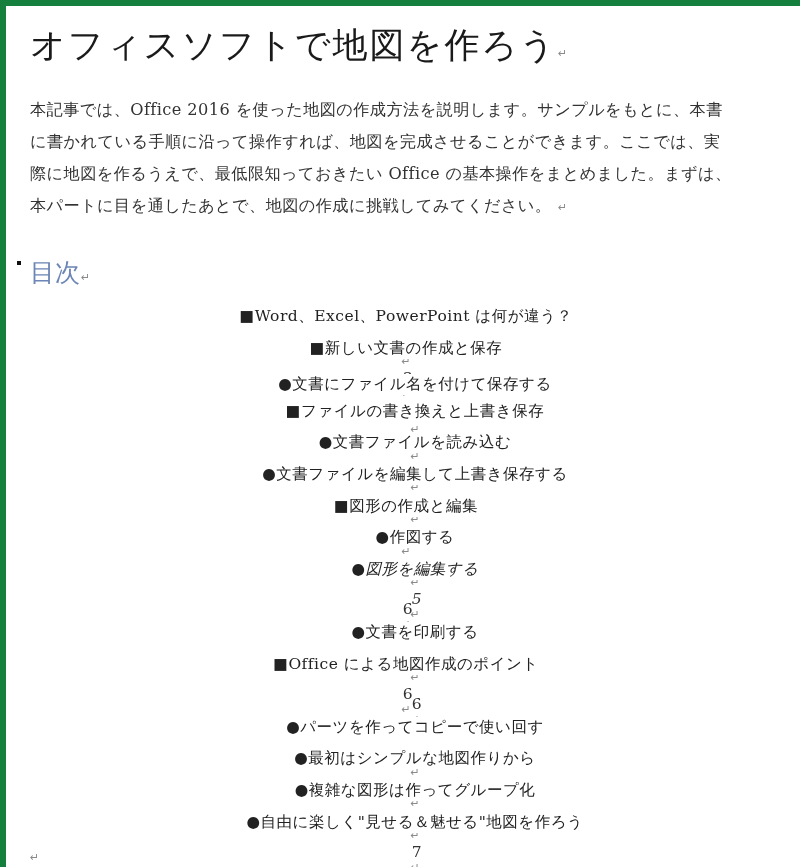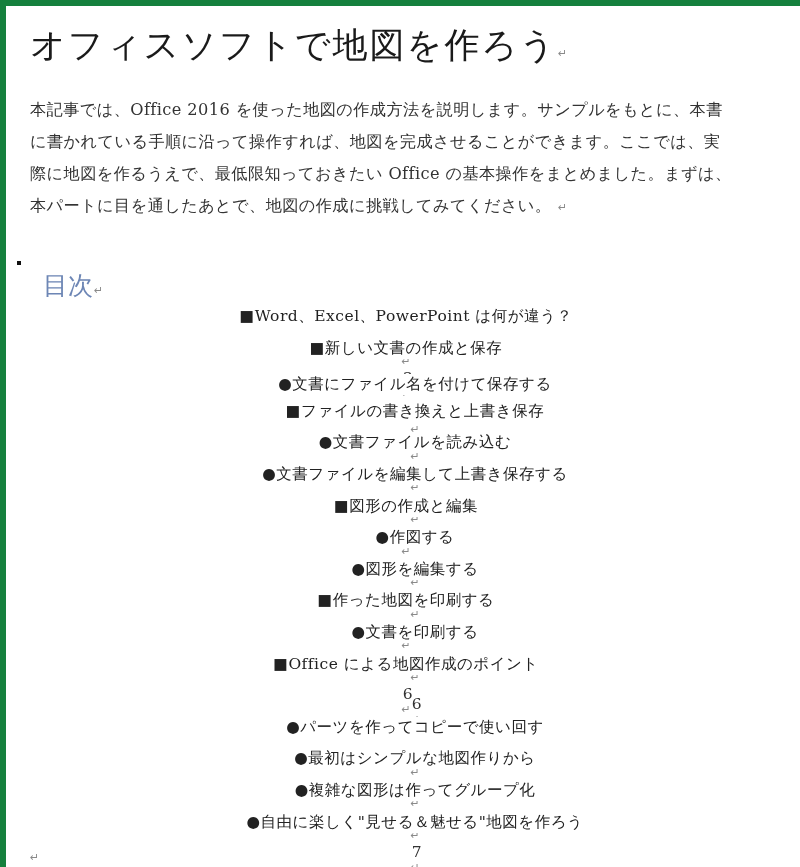--- a/index.html
+++ b/index.html
@@ -64,21 +64,21 @@
     height: 4px;
     background: #111;
   }
   .toc-heading {
     position: absolute;
     left: 24px;
     top: 250px;
     font-family: "DejaVu Sans", sans-serif;
     font-size: 25px;
     color: #6d86b5;
-    margin: 13px;
+    margin: 0;
     font-weight: normal;
   }
   .toc {
     position: absolute;
     left: 0;
     top: 300px;
     width: 800px;
   }
   .toc-row {
     position: absolute;
@@ -184,28 +184,27 @@
         <span class="leader"></span>
         <span class="page-num">5</span>
         <span class="pilcrow">↵</span>
       </div>
       <div class="toc-row" style="left: 42px; width: 736px; top: 221.2px;">
         <span class="label">●作図する</span>
         <span class="leader"></span>
         <span class="page-num">5</span>
         <span class="pilcrow">↵</span>
       </div>
-      <div class="toc-row" style="left: 42px; width: 736px; top: 252.8px;">
+      <div class="toc-row" style="left: 42px; width: 736px; top: 252.8px; font-style: italic;">
         <span class="label">●図形を編集する</span>
         <span class="leader"></span>
         <span class="page-num">5</span>
         <span class="pilcrow">↵</span>
       </div>
       <div class="toc-row" style="left: 24px; width: 754px; top: 284.4px;">
-        <span class="label">■作った地図を印刷する</span>
         <span class="leader"></span>
         <span class="page-num">6</span>
         <span class="pilcrow">↵</span>
       </div>
       <div class="toc-row" style="left: 42px; width: 736px; top: 316px;">
         <span class="label">●文書を印刷する</span>
         <span class="leader"></span>
         <span class="page-num">6</span>
         <span class="pilcrow">↵</span>
       </div>

